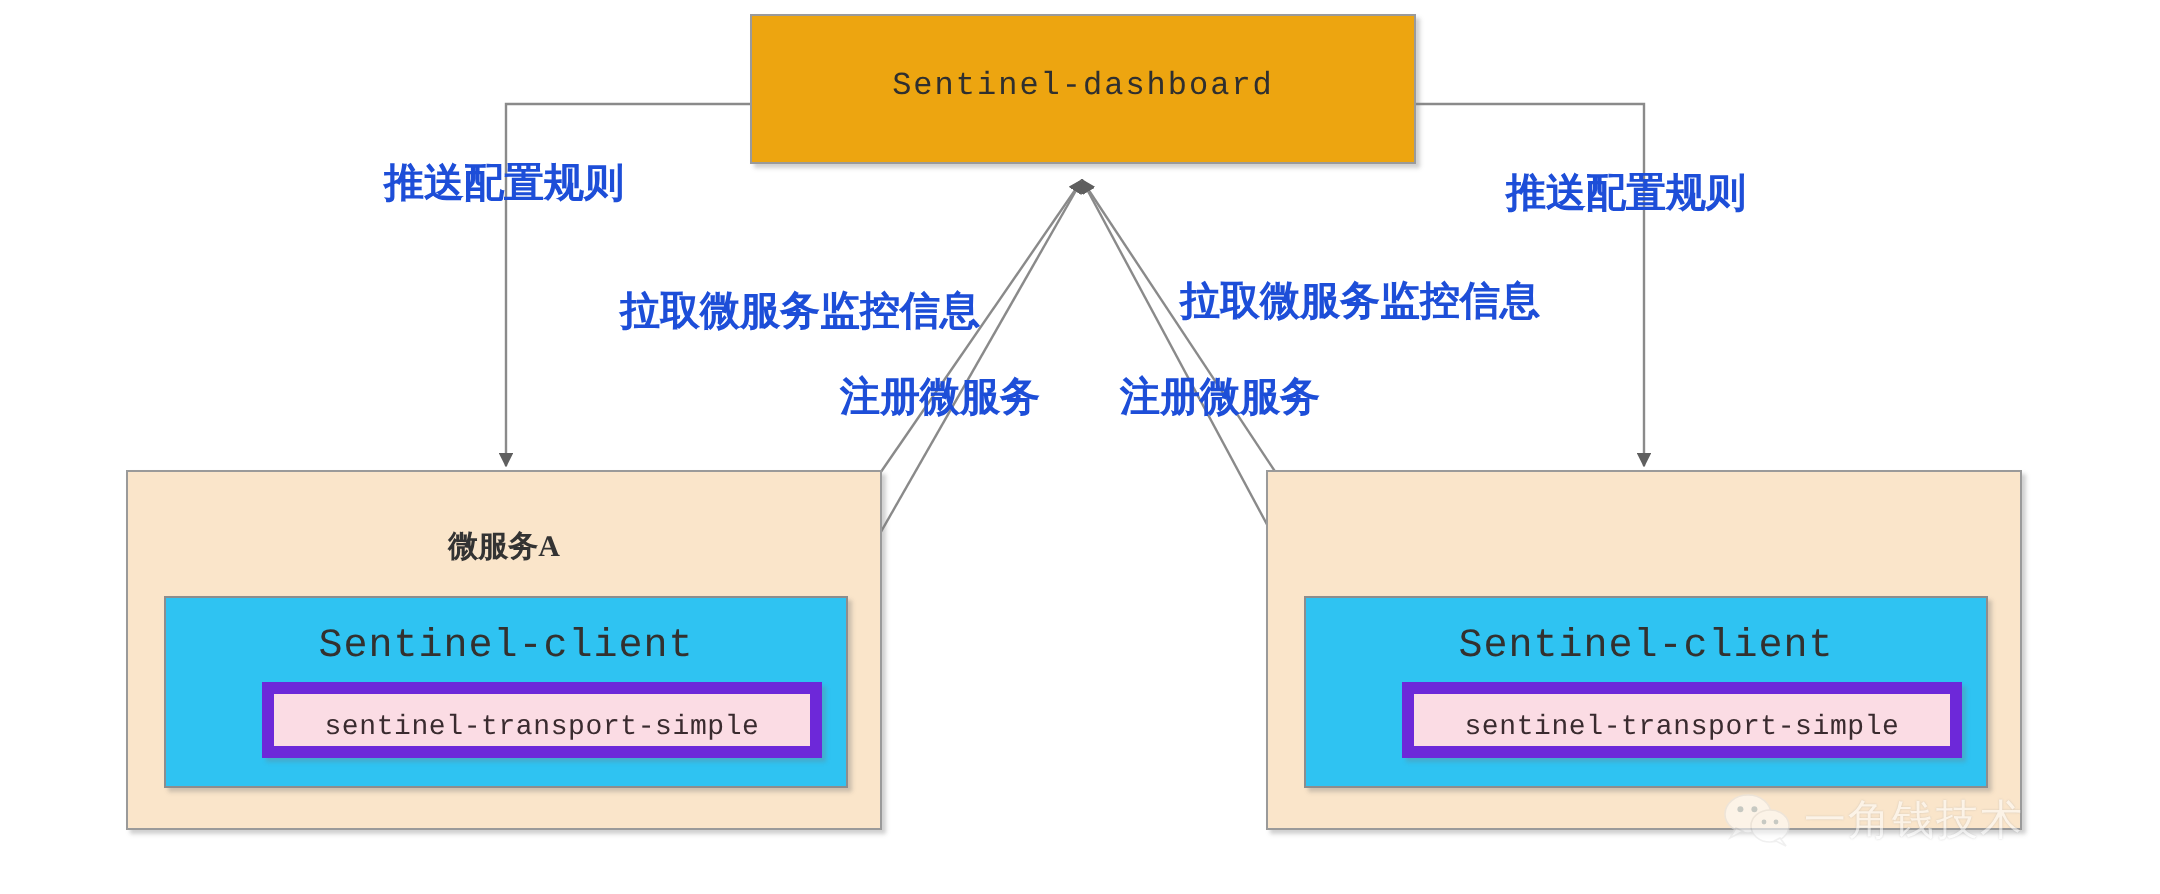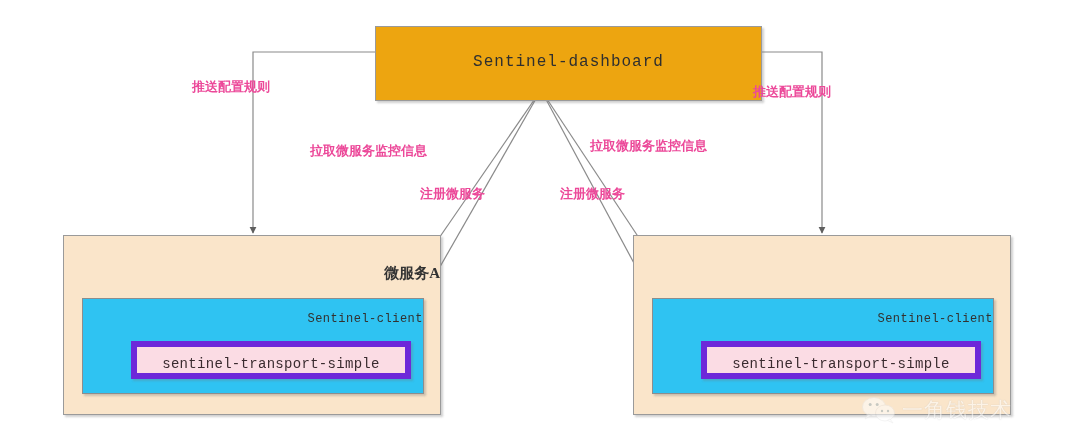--- a/index.html
+++ b/index.html
@@ -30,22 +30,22 @@
     position: absolute;
     left: 0;
     right: 0;
     text-align: center;
     color: #3d3d3d;
     white-space: nowrap;
   }
   
   #dashboard {
     left: 375px;
-    top: 26px;
-    width: 387px;
+    top: 7px;
+    width: 333px;
     height: 75px;
     background: #EDA510;
   }
   #dashboard .node-label {
     top: 26px;
     font-family: "Liberation Mono", "DejaVu Sans Mono", monospace;
     font-size: 16px;
     color: #2f2f2f;
     letter-spacing: 1px;
   }
@@ -56,41 +56,39 @@
     height: 180px;
     background: #FAE5CA;
   }
   #svc-a { left: 63px; }
   #svc-b { left: 633px; }
   .svc-box > .node-label {
     top: 28px;
     font-size: 15px;
     font-weight: bold;
     color: #333333;
-    text-align: right;
   }
   
   .client-box {
     position: absolute;
     box-sizing: border-box;
     left: 18px;
     top: 62px;
     width: 342px;
     height: 96px;
     background: #2FC3F2;
     border: 1px solid #8d8d8d;
     box-shadow: 2px 2px 2px rgba(120,120,120,0.35);
   }
   .client-box > .node-label {
     top: 13px;
     font-family: "Liberation Mono", "DejaVu Sans Mono", monospace;
-    font-size: 12px;
+    font-size: 20px;
     color: #33312f;
     letter-spacing: 0.5px;
-    text-align: right;
   }
   
   .transport-box {
     position: absolute;
     box-sizing: border-box;
     left: 48px;
     top: 42px;
     width: 280px;
     height: 38px;
     background: #FBDCE4;
@@ -100,22 +98,22 @@
   .transport-box > .node-label {
     top: 9px;
     font-family: "Liberation Mono", "DejaVu Sans Mono", monospace;
     font-size: 14px;
     color: #3a2b2f;
     letter-spacing: 0.3px;
   }
   
   .edge-label {
     position: absolute;
-    color: #ec4899;
-    font-size: 13px;
+    color: #1d4ed8;
+    font-size: 20px;
     font-weight: bold;
     white-space: nowrap;
     font-family: "Liberation Serif", "DejaVu Serif", serif;
   }
   #lbl-push-left   { left: 192px; top: 78px; }
   #lbl-push-right  { left: 753px; top: 83px; }
   #lbl-pull-left   { left: 310px; top: 142px; }
   #lbl-pull-right  { left: 590px; top: 137px; }
   #lbl-reg-left    { left: 420px; top: 185px; }
   #lbl-reg-right   { left: 560px; top: 185px; }

